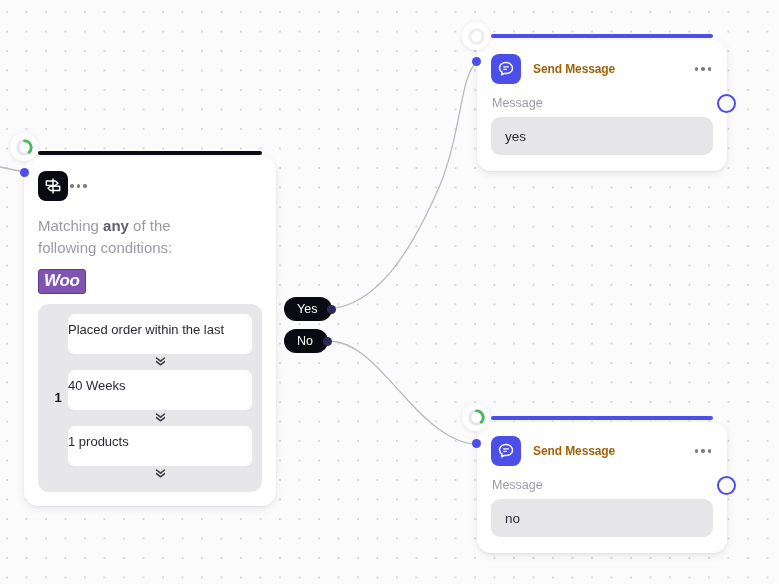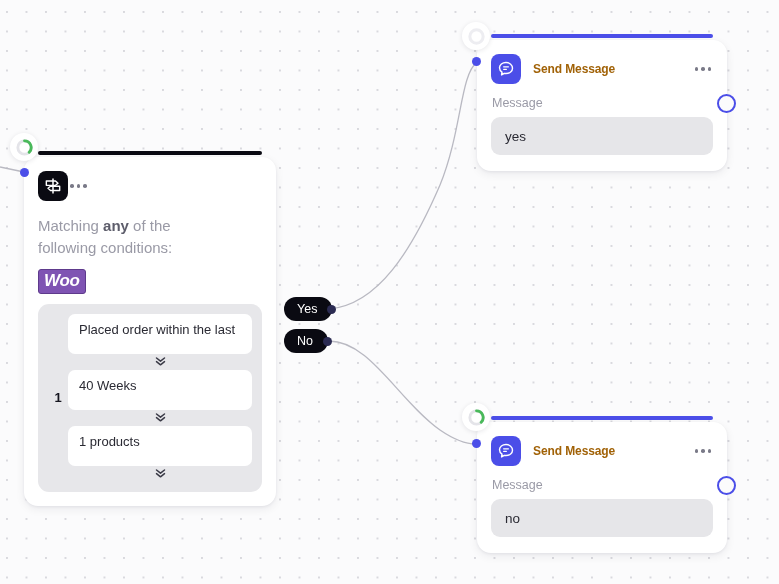--- a/index.html
+++ b/index.html
@@ -167,21 +167,21 @@
     text-align: center;
     font-size: 13px;
     font-weight: bold;
     color: #15151f;
   }
   .cond-stack { flex: 1 1 auto; }
   .cond-pill {
     background: #ffffff;
     border-radius: 7px;
     min-height: 26px;
-    padding: 7px 11px;
+    padding: 7px 0;
     font-size: 13px;
     color: #2a2a33;
     line-height: 1.32;
   }
   .cond-sep {
     height: 16px;
     display: flex;
     align-items: center;
     justify-content: center;
   }

